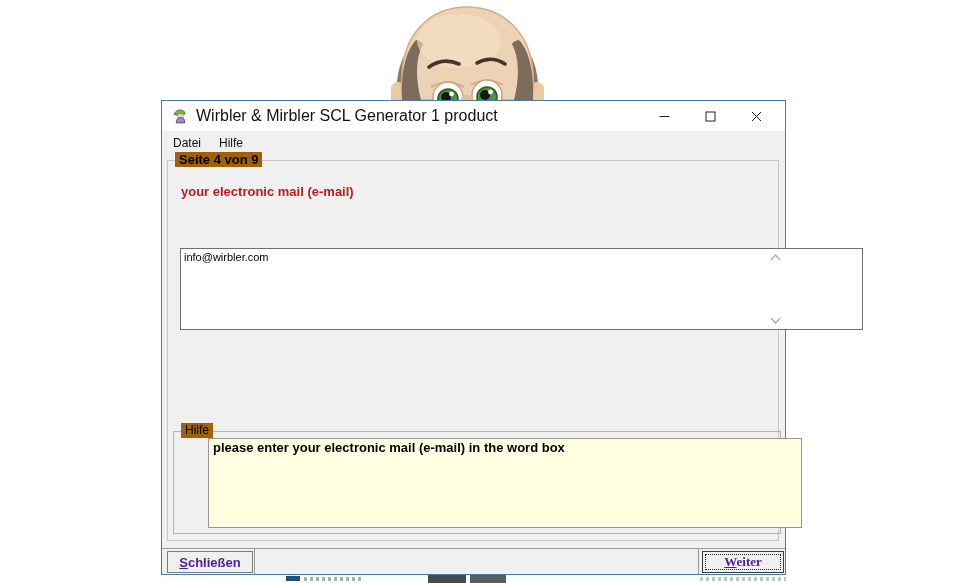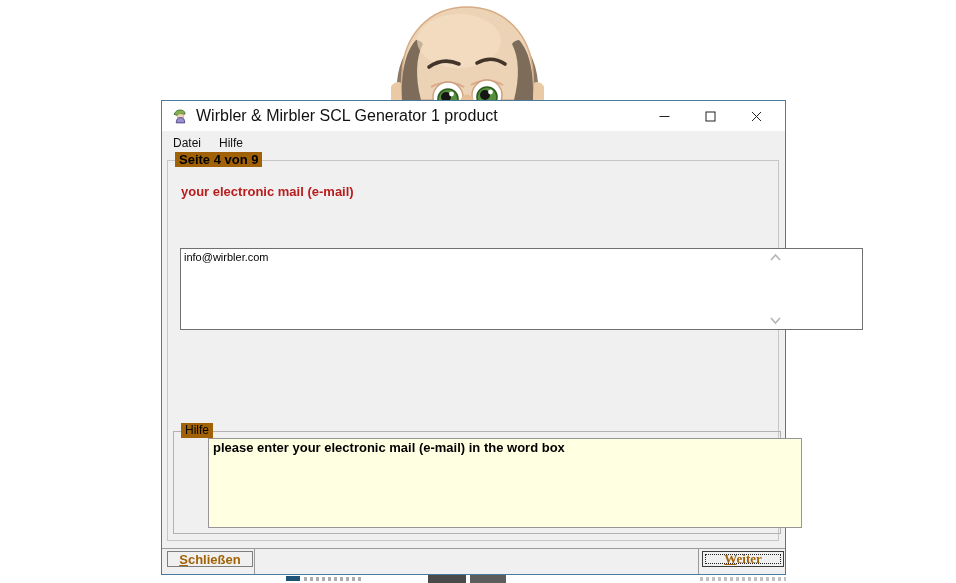--- a/index.html
+++ b/index.html
@@ -49,22 +49,22 @@
 
   .memo { position:absolute; left:6px; top:6px; width:594px; height:90px; background:#ffffe1;
           border:1px solid #969696; font-size:13px; font-weight:bold; color:#000;
           padding:1px 4px; line-height:16px;margin-left:28px; }
 
   
   .bottombar { position:absolute; left:0; right:0; bottom:0; height:26px; background:#f0f0f0;
                border-top:1px solid #9a9a9a; }
   .bar-sep { position:absolute; top:0; bottom:0; width:1px; background:#9a9a9a; }
   #sep1 { left:92px; } #sep2 { left:536px; }
-  .btn { position:absolute; top:2px; height:16px; background:#f0f0f0; border:1px solid #7d7d7d;
-         font-size:13px; font-weight:bold; color:#a16207; display:flex; align-items:center;
+  .btn { position:absolute; top:2px; height:22px; background:#f0f0f0; border:1px solid #7d7d7d;
+         font-size:13px; font-weight:bold; color:#4c1d95; display:flex; align-items:center;
          justify-content:center; cursor:default; white-space:nowrap; }
   #btn-close { left:5px;  width:86px; }
   #btn-back  { left:422px; width:88px;margin-top:40px; }
   #btn-next  { left:540px; width:82px; border-color:#3c3c3c; outline:1px dotted #222; outline-offset:-4px;font-family:Liberation Serif, serif; }
   .btn .u { text-decoration:underline; }
 
   
   .frag { position:absolute; }
   #frag-blue { left:286px; top:576px; width:14px; height:5px; background:#1f5277; }
   #frag-dashes-left { left:304px; top:577px; width:58px; height:4px; opacity:.55;

